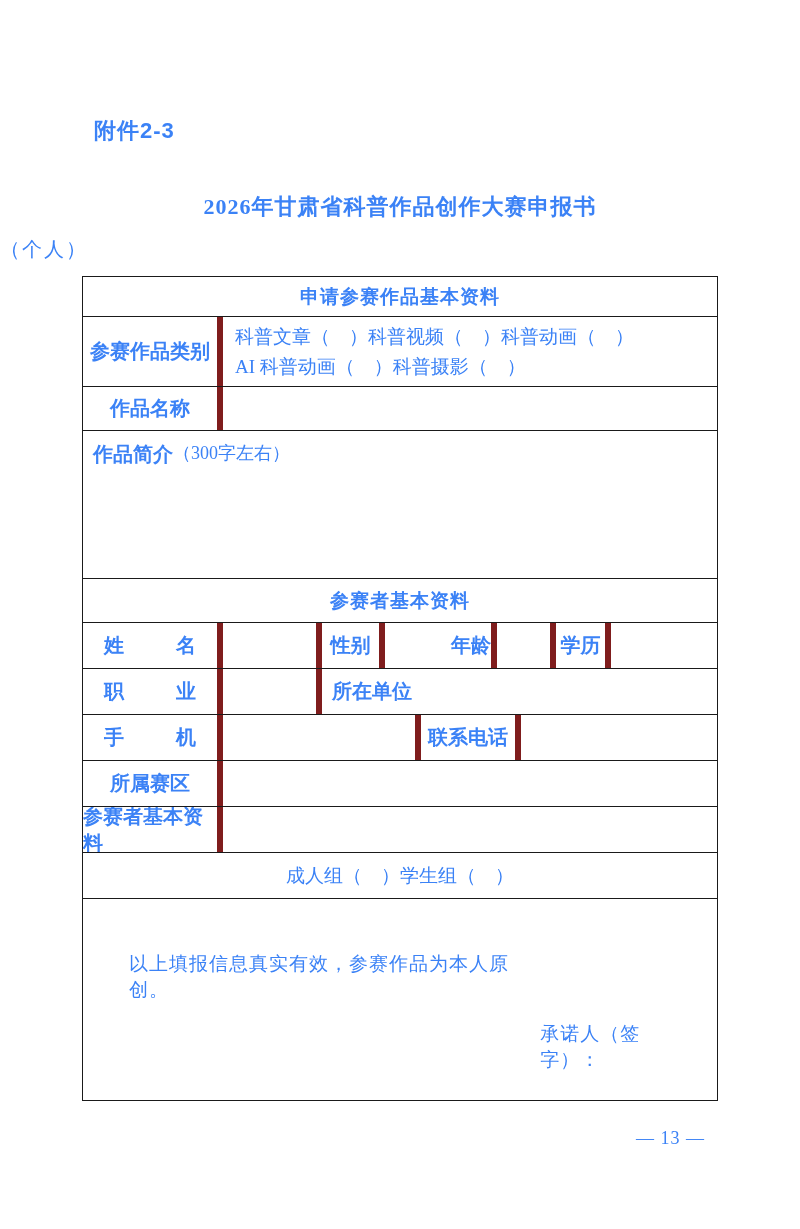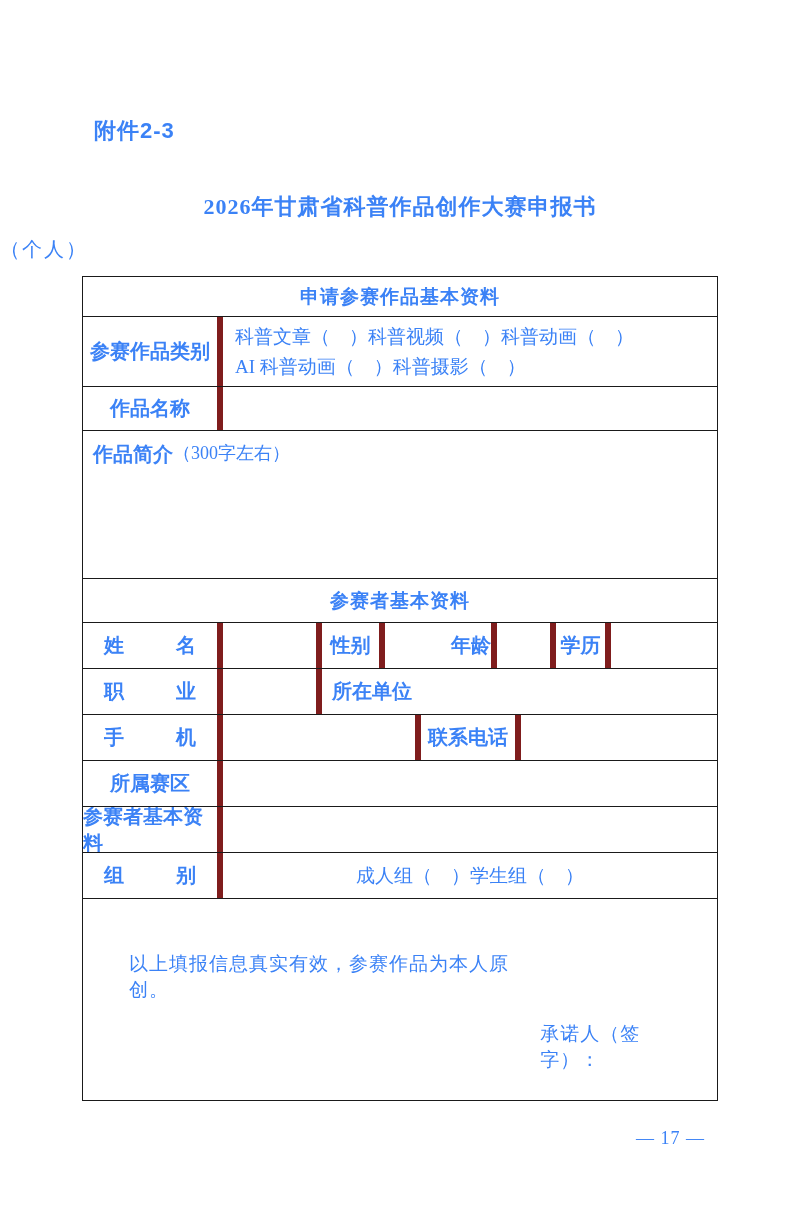--- a/index.html
+++ b/index.html
@@ -155,30 +155,27 @@
       <div class="cell w-label lbl">所属赛区</div>
       <div class="cell grow"></div>
     </div>
 
     <div class="row" style="height:46px">
       <div class="cell w-label lbl">参赛者基本资料</div>
       <div class="cell grow"></div>
     </div>
 
     <div class="row" style="height:46px">
-      <div class="cell w-label lbl">
-          <span class="spread">组　别</span>
-        </div>
       <div class="cell grow serif">成人组（　）学生组（　）</div>
     </div>
 
     <div class="row" style="height:201px">
       <div class="cell full decl-cell">
         <p>以上填报信息真实有效，参赛作品为本人原创。</p>
         <p class="decl-sign">承诺人（签字）：</p>
       </div>
     </div>
 
   </div>
 
-  <div class="page-number">— 17 —</div>
+  <div class="page-number">— 13 —</div>
 
 </div>
 
 </body></html>

